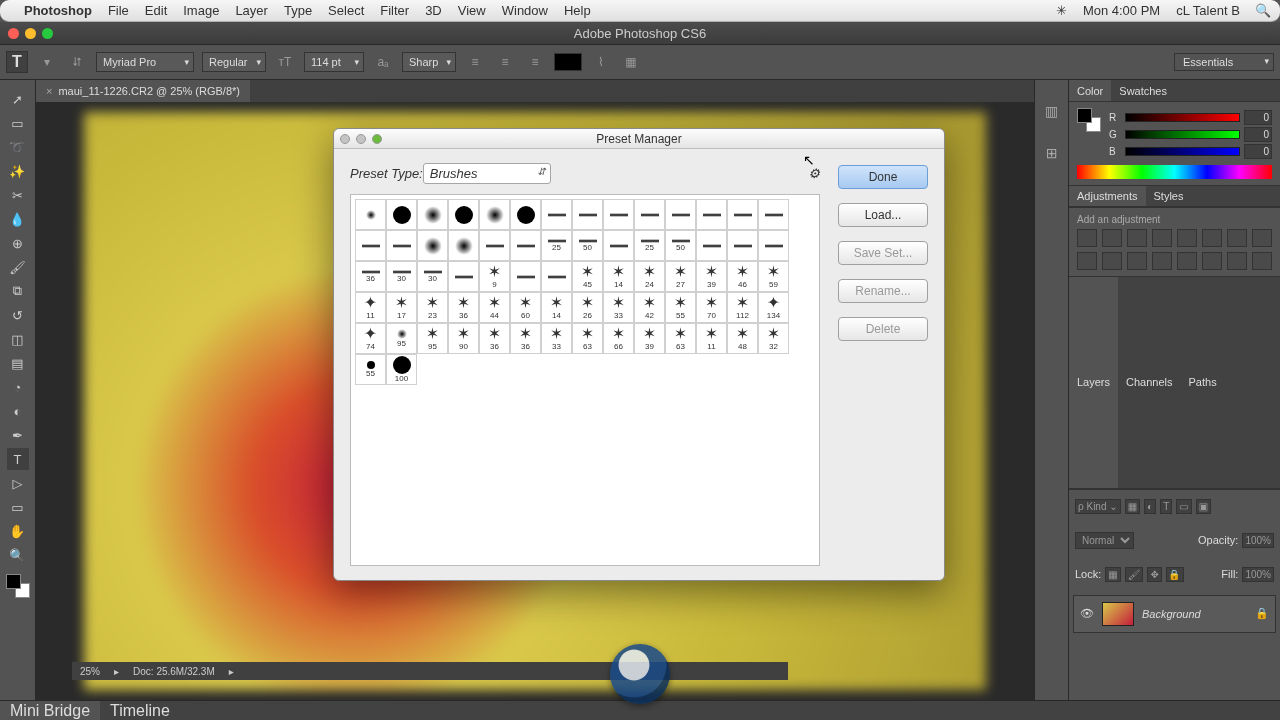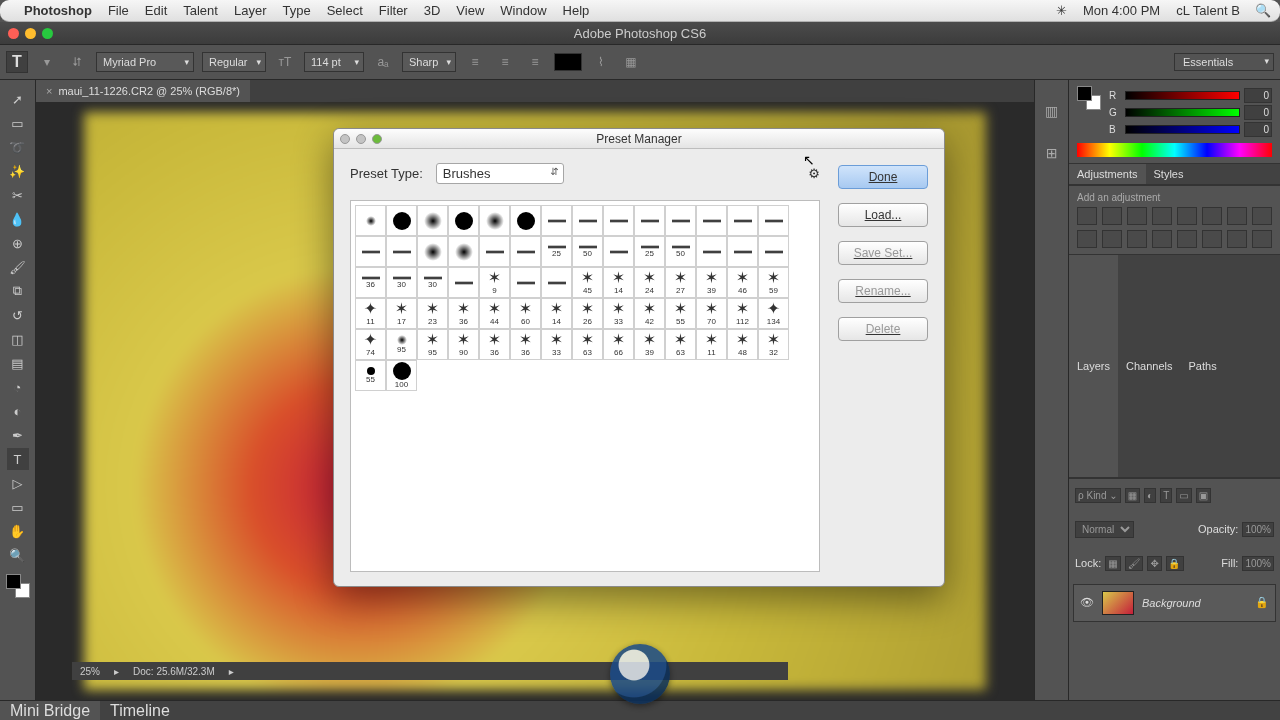--- a/index.html
+++ b/index.html
@@ -87,55 +87,55 @@
 .bottom-tabs .bt.active { background:#535353; }
 
 
 .dialog { position:absolute; top:128px; left:333px; width:612px; background:#ececec; border:1px solid #8a8a8a; border-radius:6px; box-shadow:0 12px 38px rgba(0,0,0,.45); font-size:12px; color:#333; }
 .dialog .titlebar { height:20px; display:flex; align-items:center; justify-content:center; background:linear-gradient(#fdfdfd,#e4e4e4); border-bottom:1px solid #bdbdbd; position:relative; border-radius:6px 6px 0 0; }
 .dialog .traffic-d { position:absolute; left:6px; display:flex; gap:6px; }
 .dialog .traffic-d .dot { width:10px; height:10px; border-radius:50%; background:#c4c4c4; border:1px solid #999; }
 .dialog .traffic-d .dot.g { background:#6cbb3c; }
 .dialog-body { padding:14px 16px; display:flex; gap:18px; }
 .left { flex:1; }
-.preset-row { display:flex; align-items:center; gap:13px; margin-bottom:16px; }
+.preset-row { display:flex; align-items:center; gap:0; margin-bottom:10px;font-style:italic; }
 .preset-row label { font-size:13px; }
 .preset-select { flex:0 0 128px; border:1px solid #a6a6a6; border-radius:3px; padding:2px 18px 2px 6px; font-size:13px; background:#fff; position:relative; }
 .preset-select::after { content:"⇵"; position:absolute; right:4px; font-size:10px; color:#555; }
 .gear { margin-left:auto; font-size:13px; color:#333; }
 .presets-box { border:1px solid #bcbcbc; background:#fff; height:372px; overflow:auto; }
 .brush-grid { display:flex; flex-wrap:wrap; padding:4px; gap:0; }
 .brush { width:31px; height:31px; border:1px solid #d0d0d0; display:flex; flex-direction:column; align-items:center; justify-content:center; font-size:8px; color:#333; position:relative; }
 .brush .glyph { font-size:16px; line-height:1; color:#333; }
 .brush .size { font-size:8px; color:#333; }
 .brush.round .glyph { width:8px; height:8px; border-radius:50%; background:#000; font-size:0; }
 .brush.roundb .glyph { width:18px; height:18px; border-radius:50%; background:#000; font-size:0; }
 .brush.softb .glyph { width:18px; height:18px; border-radius:50%; background:radial-gradient(#000,#0000 70%); font-size:0; }
 .brush.soft .glyph { width:10px; height:10px; border-radius:50%; background:radial-gradient(#000,#0000 70%); font-size:0; }
 .brush.flat .glyph { width:18px; height:4px; background:linear-gradient(#0000,#000,#0000); font-size:0; }
 .brush.tex .glyph::before { content:"✶"; }
 .brush.scatter .glyph::before { content:"✦"; }
-.btns { display:flex; flex-direction:column; gap:14px; width:90px; margin-top:2px;text-decoration:underline; }
+.btns { display:flex; flex-direction:column; gap:14px; width:90px; margin-top:2px; }
 .btn { border:1px solid #a0a0a0; background:linear-gradient(#fff,#e6e6e6); border-radius:4px; padding:4px 0; font-size:12px; text-align:center; }
 .btn.primary { background:linear-gradient(#d0e4fb,#a7c9f1); border-color:#6b9dd8; }
 .btn.disabled { color:#999; }
 
 
 .cursor { position:absolute; top:152px; left:803px; font-size:14px; color:#000; pointer-events:none; z-index:99; }
 .watermark { position:absolute; bottom:16px; left:50%; transform:translateX(-50%); width:60px; height:60px; border-radius:50%; background:radial-gradient(circle at 40% 35%, #e2e9f0 0 28%, #1a4a88 30% 60%, #0a2f5a 62% 100%); opacity:.85; box-shadow:0 2px 6px rgba(0,0,0,.5); }
 </style>
 </head>
 <body>
 
 <div class="menubar">
   <span class="apple"></span>
   <span class="appname">Photoshop</span>
   <span>File</span>
   <span>Edit</span>
-  <span>Talent</span>
+  <span>Image</span>
   <span>Layer</span>
   <span>Type</span>
   <span>Select</span>
   <span>Filter</span>
   <span>3D</span>
   <span>View</span>
   <span>Window</span>
   <span>Help</span>
   <span class="spacer"></span>
   <span>✳</span>
@@ -219,20 +219,24 @@
       </div>
     </div>
   </div>
 
   <div class="right-dock">
     <div class="icon">▥</div>
     <div class="icon">⊞</div>
   </div>
 
   <div class="panels">
+    <div class="panel-tabs">
+      <div class="panel-tab active">Color</div>
+      <div class="panel-tab">Swatches</div>
+    </div>
     <div class="panel-body color-panel">
       <div style="display:flex; gap:4px;">
         <div class="fg-bg-mini">
             <div class="b"></div>
             <div class="f"></div>
           </div>
         <div style="flex:1">
           <div class="row">
               <span class="label">R</span>
               <div class="slider r"></div>

